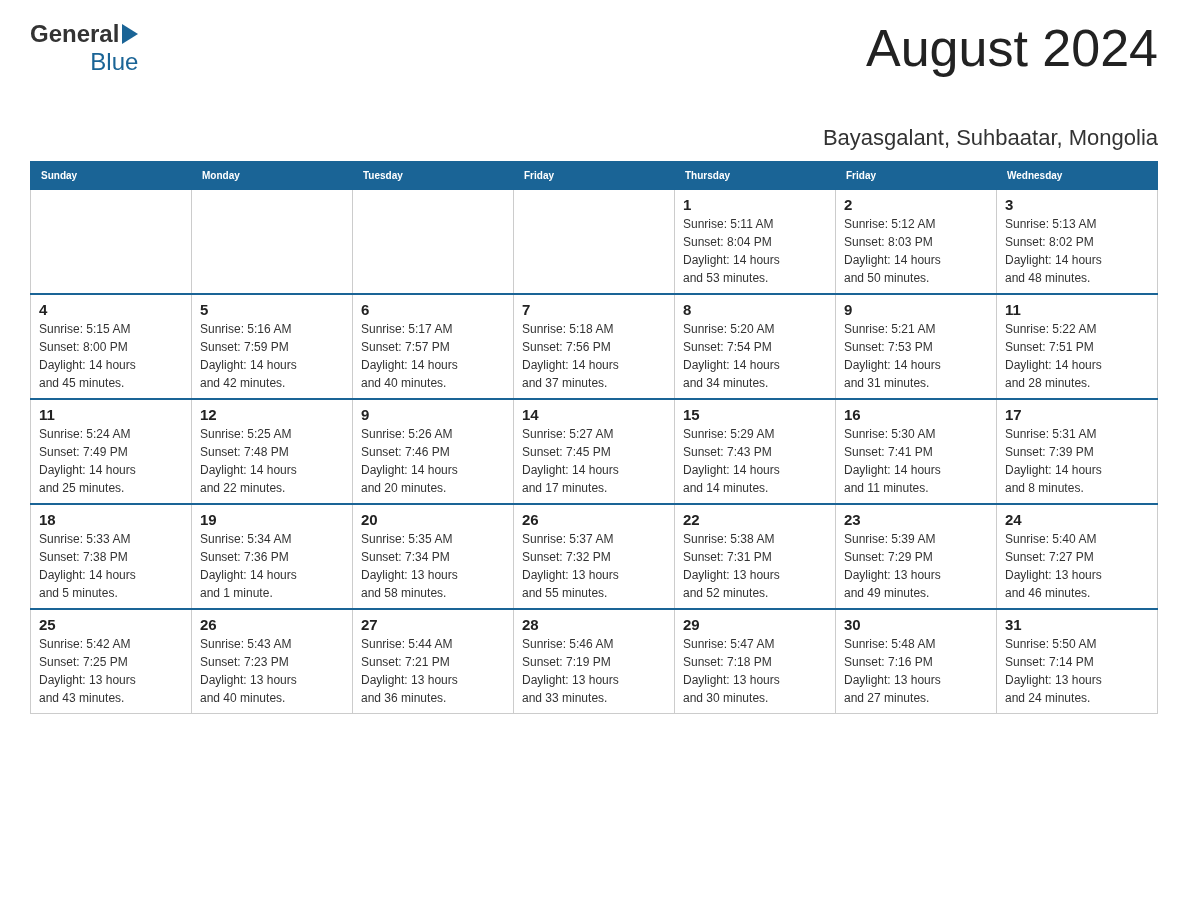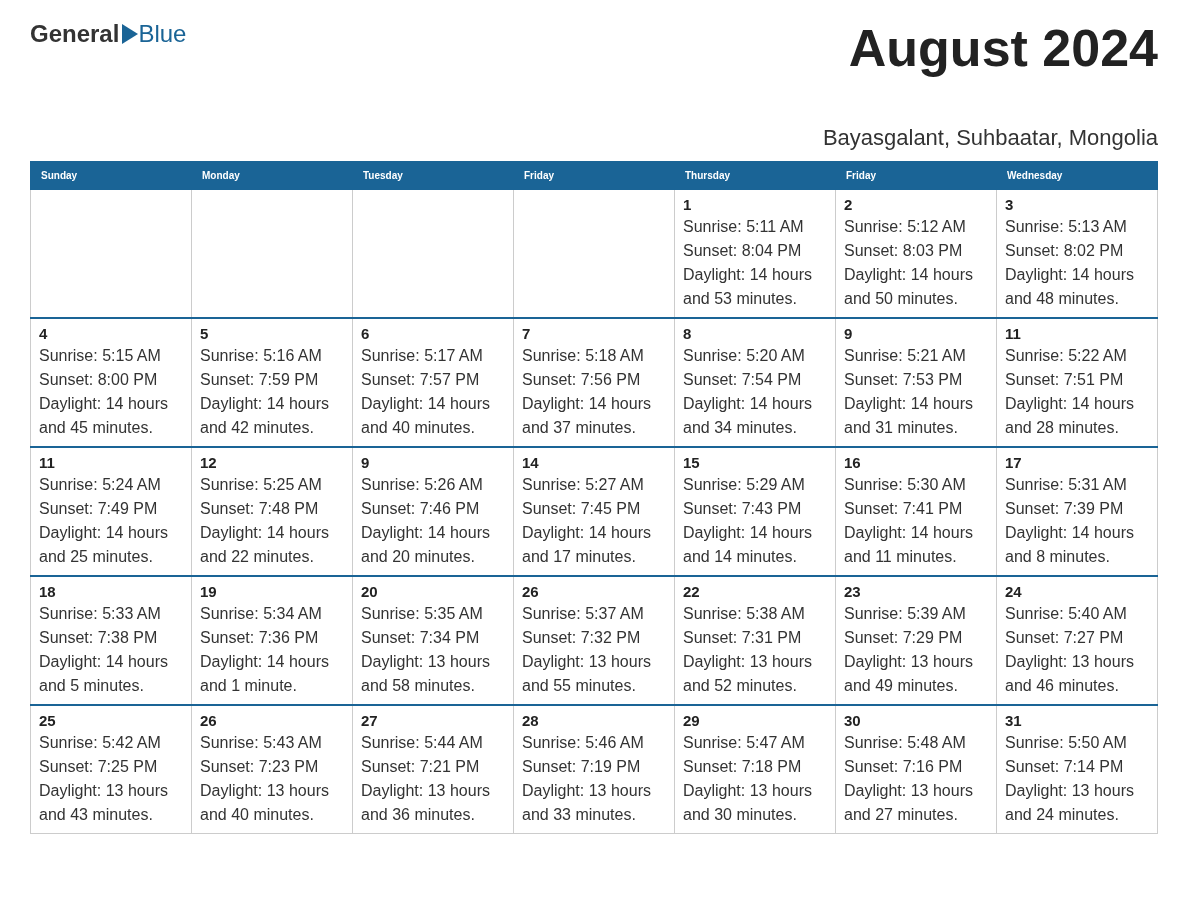--- a/index.html
+++ b/index.html
@@ -14,21 +14,21 @@
       display: flex;
       justify-content: space-between;
       align-items: flex-start;
       margin-bottom: 10px;
     }
     .title-area {
       text-align: right;
     }
     .month-title {
       font-size: 52px;
-      font-weight: 700;
+      font-weight: 400;
       color: #222;
       line-height: 1.1;
     }
     .location-title {
       font-size: 22px;
       color: #333;
       font-weight: normal;
       margin-top: 48px;
     }
     .calendar {
@@ -58,28 +58,28 @@
       background: #fff;
     }
     .day-number {
       font-size: 15px;
       font-weight: bold;
       color: #222;
       display: block;
       margin-bottom: 2px;
     }
     .day-info {
-      font-size: 16px;
+      font-size: 12px;
       color: #333;
       line-height: 1.5;
     }
     .logo-wrapper {
       display: flex;
-      flex-direction: row;
-      align-items: center;
+      flex-direction: column;
+      align-items: flex-end;
     }
     .logo-line1 {
       display: flex;
       align-items: center;
     }
     .logo-text-general {
       font-size: 24px;
       font-weight: bold;
       color: #333;
       font-family: Arial, sans-serif;

